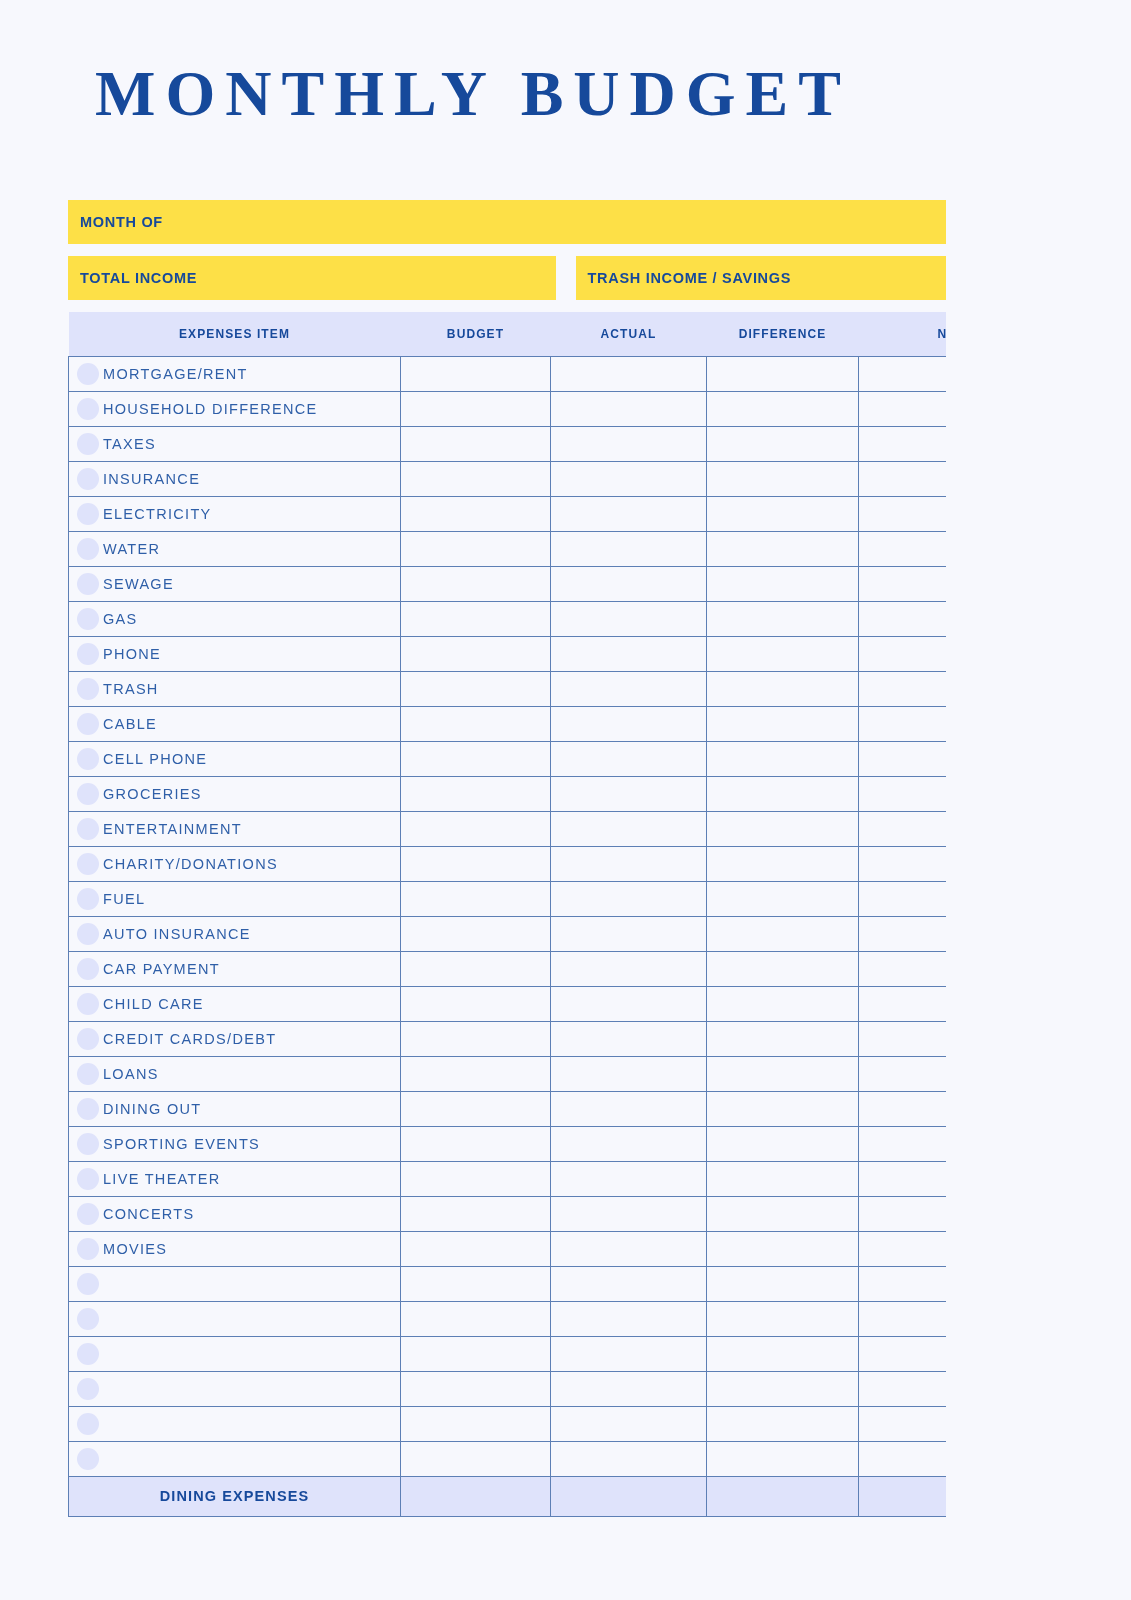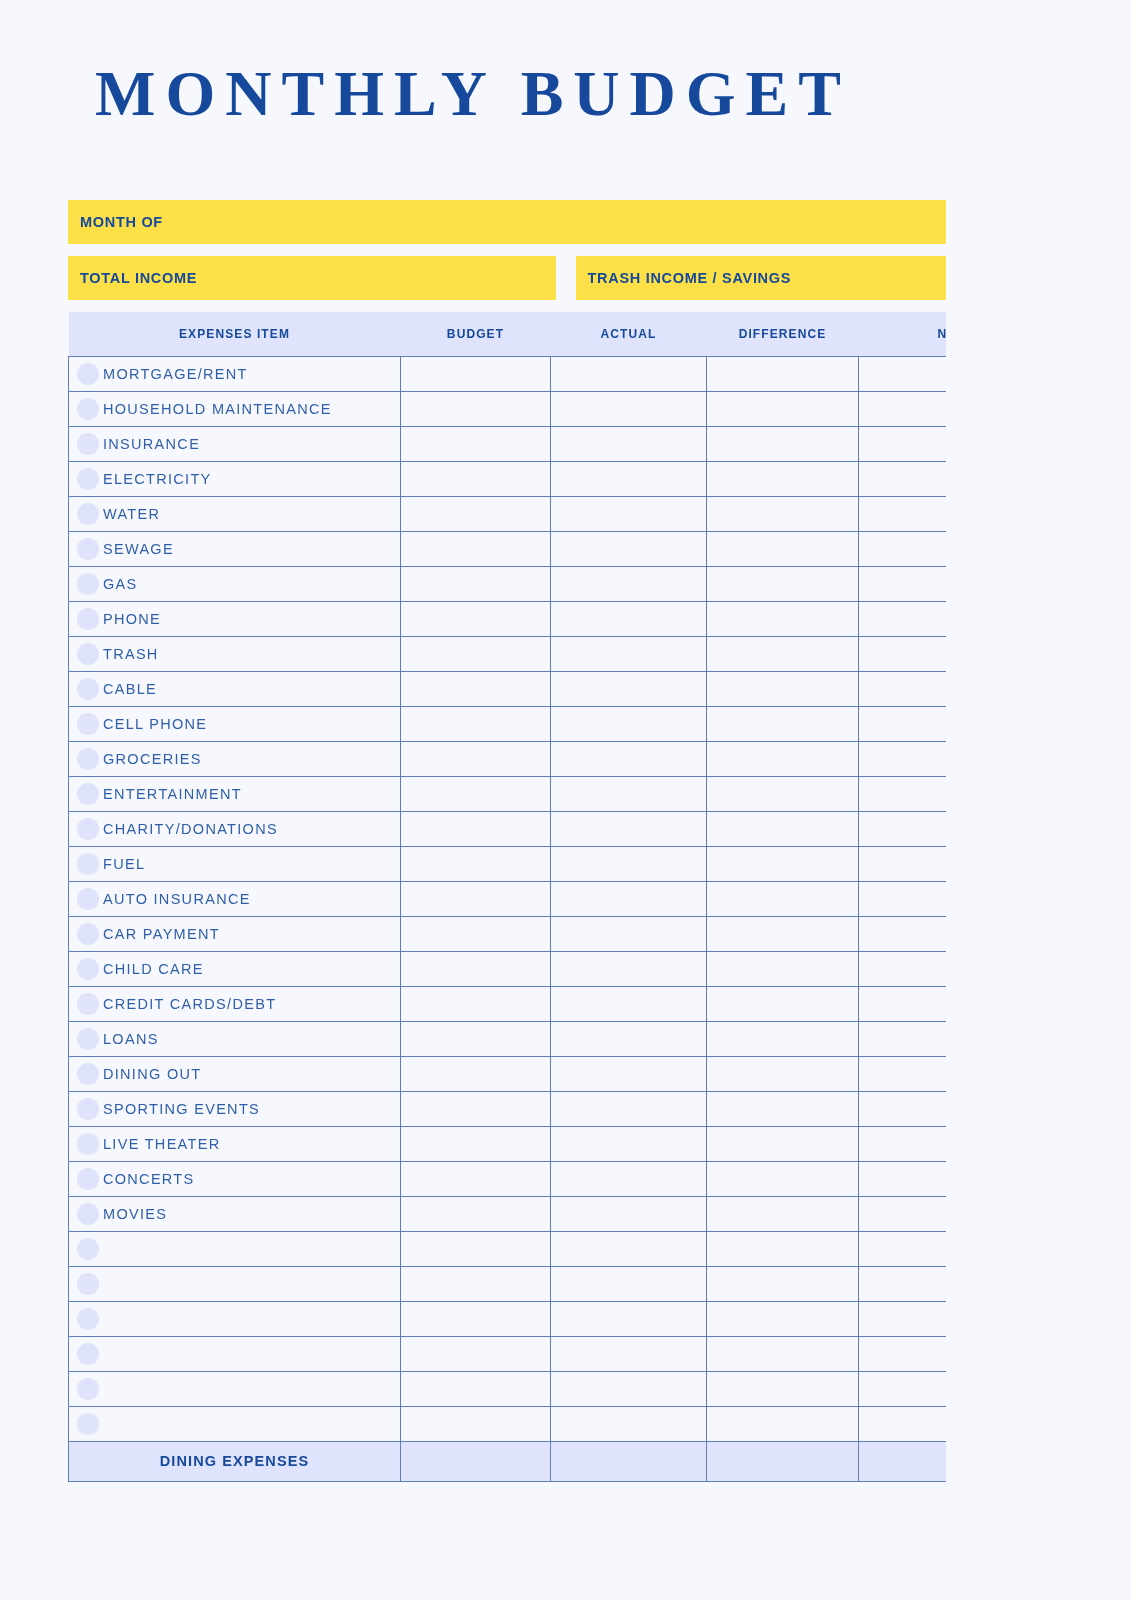--- a/index.html
+++ b/index.html
@@ -163,21 +163,33 @@
             </td>
             <td></td>
             <td></td>
             <td></td>
             <td></td>
           </tr>
           <tr>
             <td class="item">
               <div class="item-inner">
                 <span class="dot"></span>
-                <span>HOUSEHOLD MAINTENANCE</span>
+                <span>HOUSEHOLD DIFFERENCE</span>
+              </div>
+            </td>
+            <td></td>
+            <td></td>
+            <td></td>
+            <td></td>
+          </tr>
+          <tr>
+            <td class="item">
+              <div class="item-inner">
+                <span class="dot"></span>
+                <span>TAXES</span>
               </div>
             </td>
             <td></td>
             <td></td>
             <td></td>
             <td></td>
           </tr>
           <tr>
             <td class="item">
               <div class="item-inner">

